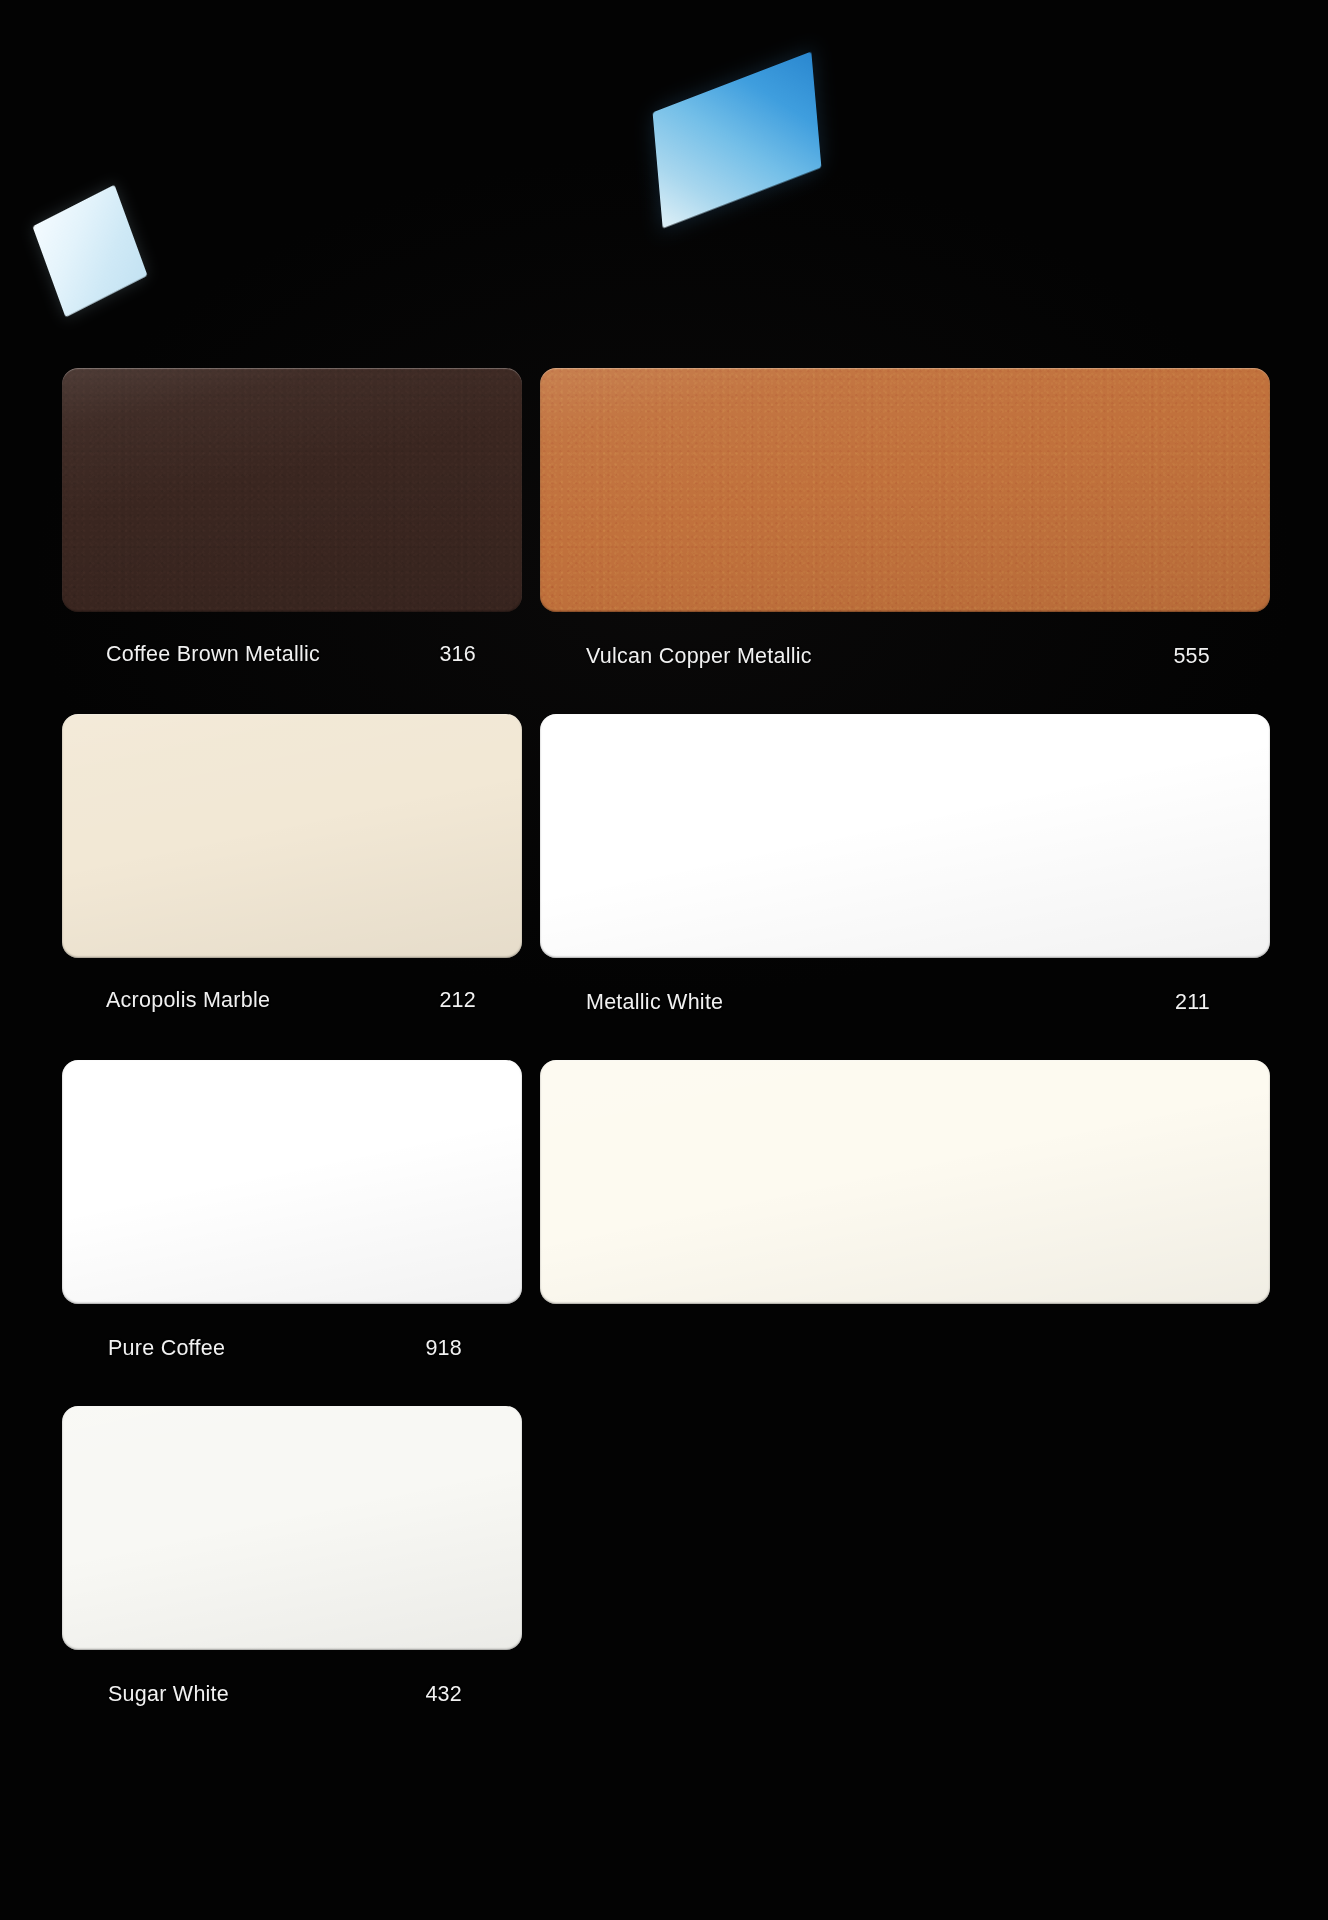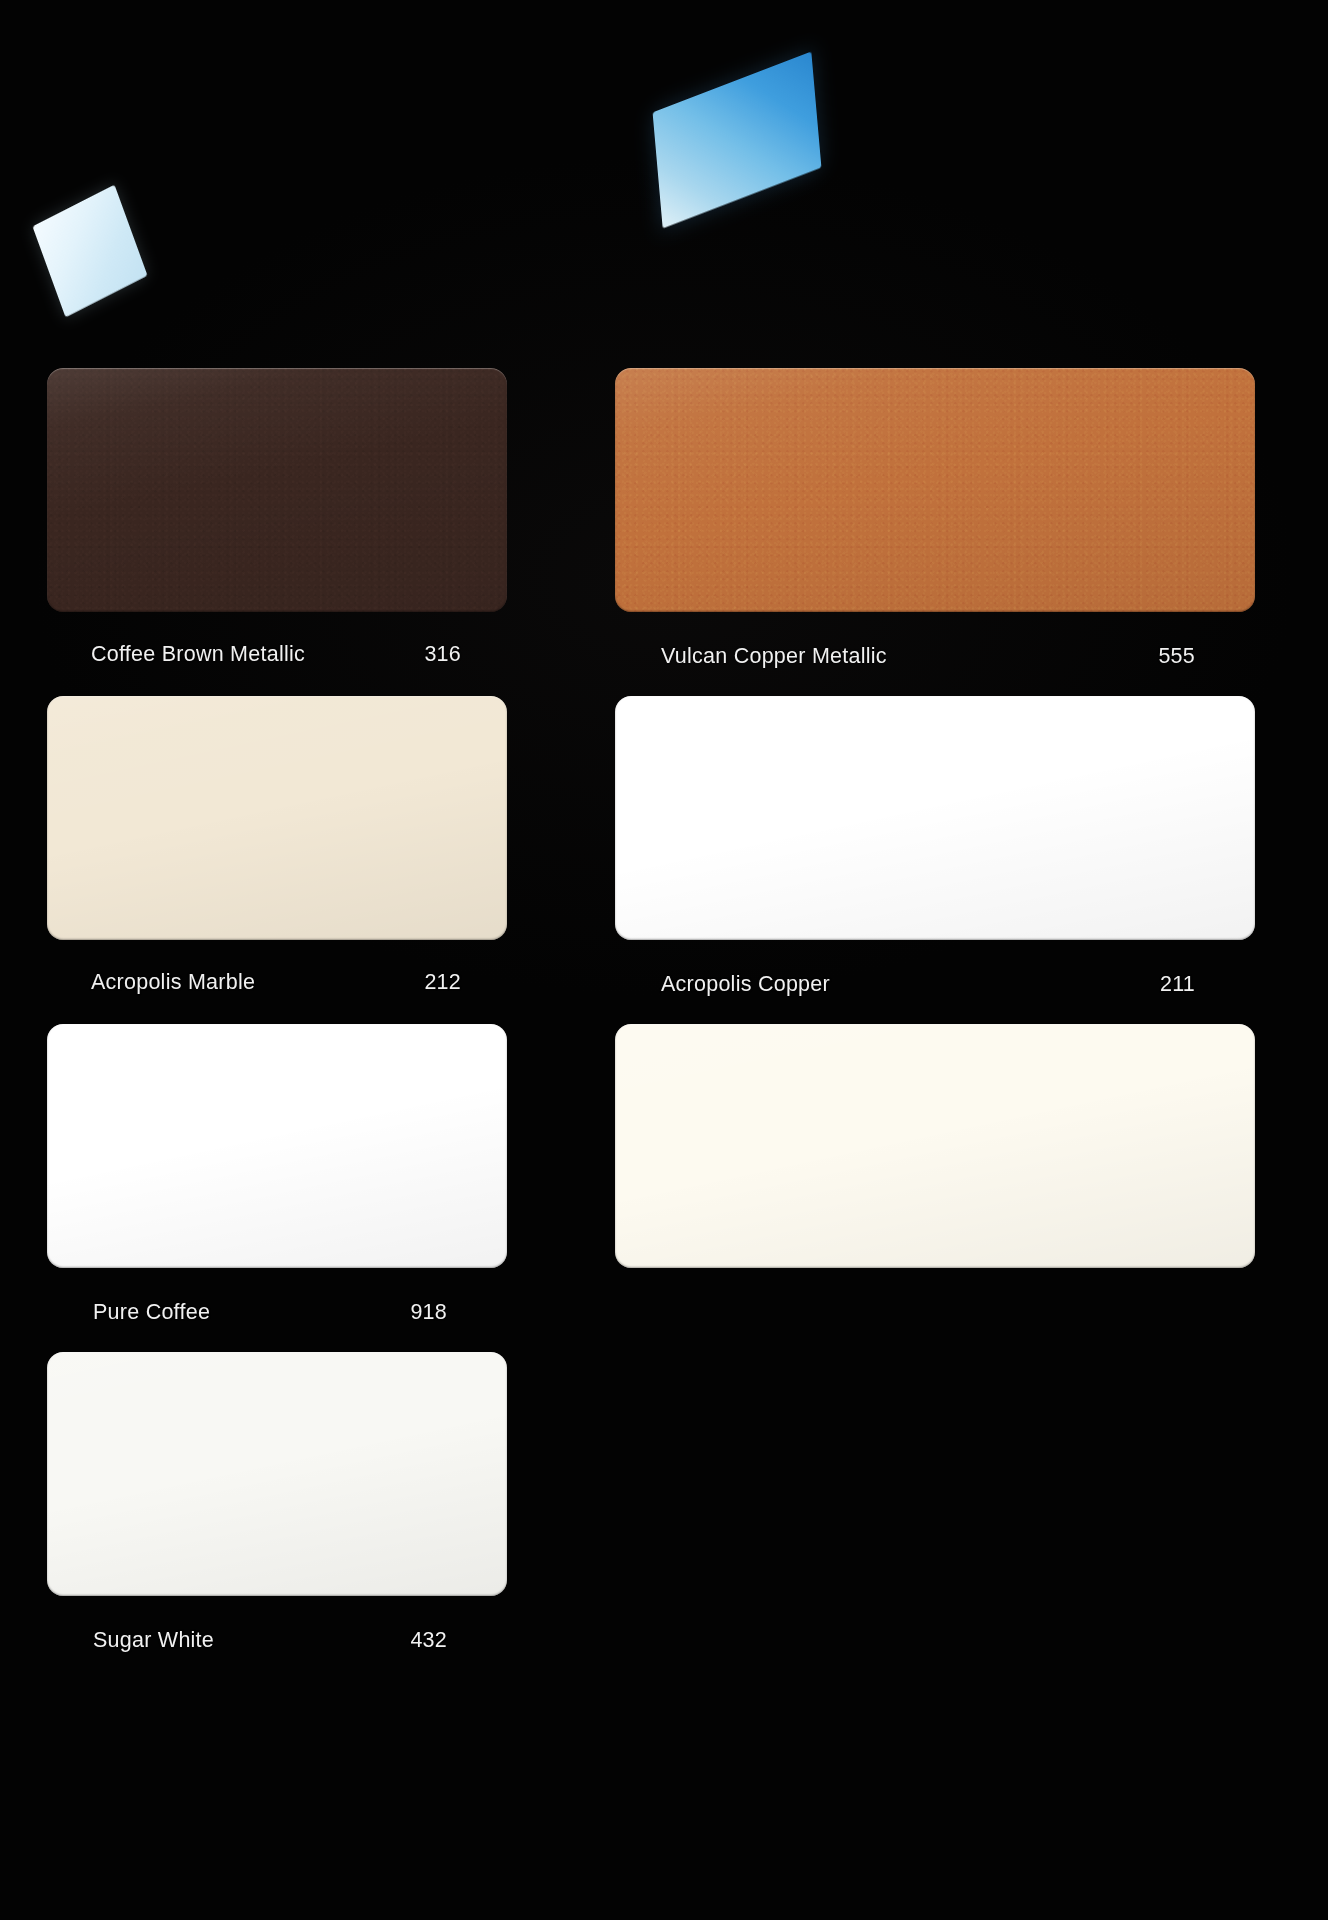--- a/index.html
+++ b/index.html
@@ -65,27 +65,28 @@
        #a9d7ee 22%,
        #74bfe8 48%,
        #3f9ede 74%,
        #2a87cf 100%);
     box-shadow:0 0 22px rgba(70,150,215,0.22);
   }
 
   
   #grid {
     position:absolute;
-    left:47px;
+    left:62px;
     top:368px;
     width:1208px;
     display:grid;
     grid-template-columns:460px 1fr;
     column-gap:108px;
     row-gap:0;
+    gap:18px;
   }
 
   .cell {
     position:relative;
   }
 
   .swatch {
     position:relative;
     width:100%;
     height:244px;
@@ -203,21 +204,21 @@
           <span class="swatch-name">Acropolis Marble</span>
           <span class="swatch-code">212</span>
         </div>
       </div>
       <div class="cell right">
         <div class="swatch" style="background: rgb(255, 255, 255);">
           <div class="sheen"></div>
           <div class="rim"></div>
         </div>
         <div class="caption">
-          <span class="swatch-name">Acropolis Copper</span>
+          <span class="swatch-name">Metallic White</span>
           <span class="swatch-code">211</span>
         </div>
       </div>
       <div class="cell right">
         <div class="swatch" style="background: rgb(255, 255, 255);">
           <div class="sheen"></div>
           <div class="rim"></div>
         </div>
         <div class="caption">
           <span class="swatch-name">Pure Coffee</span>

